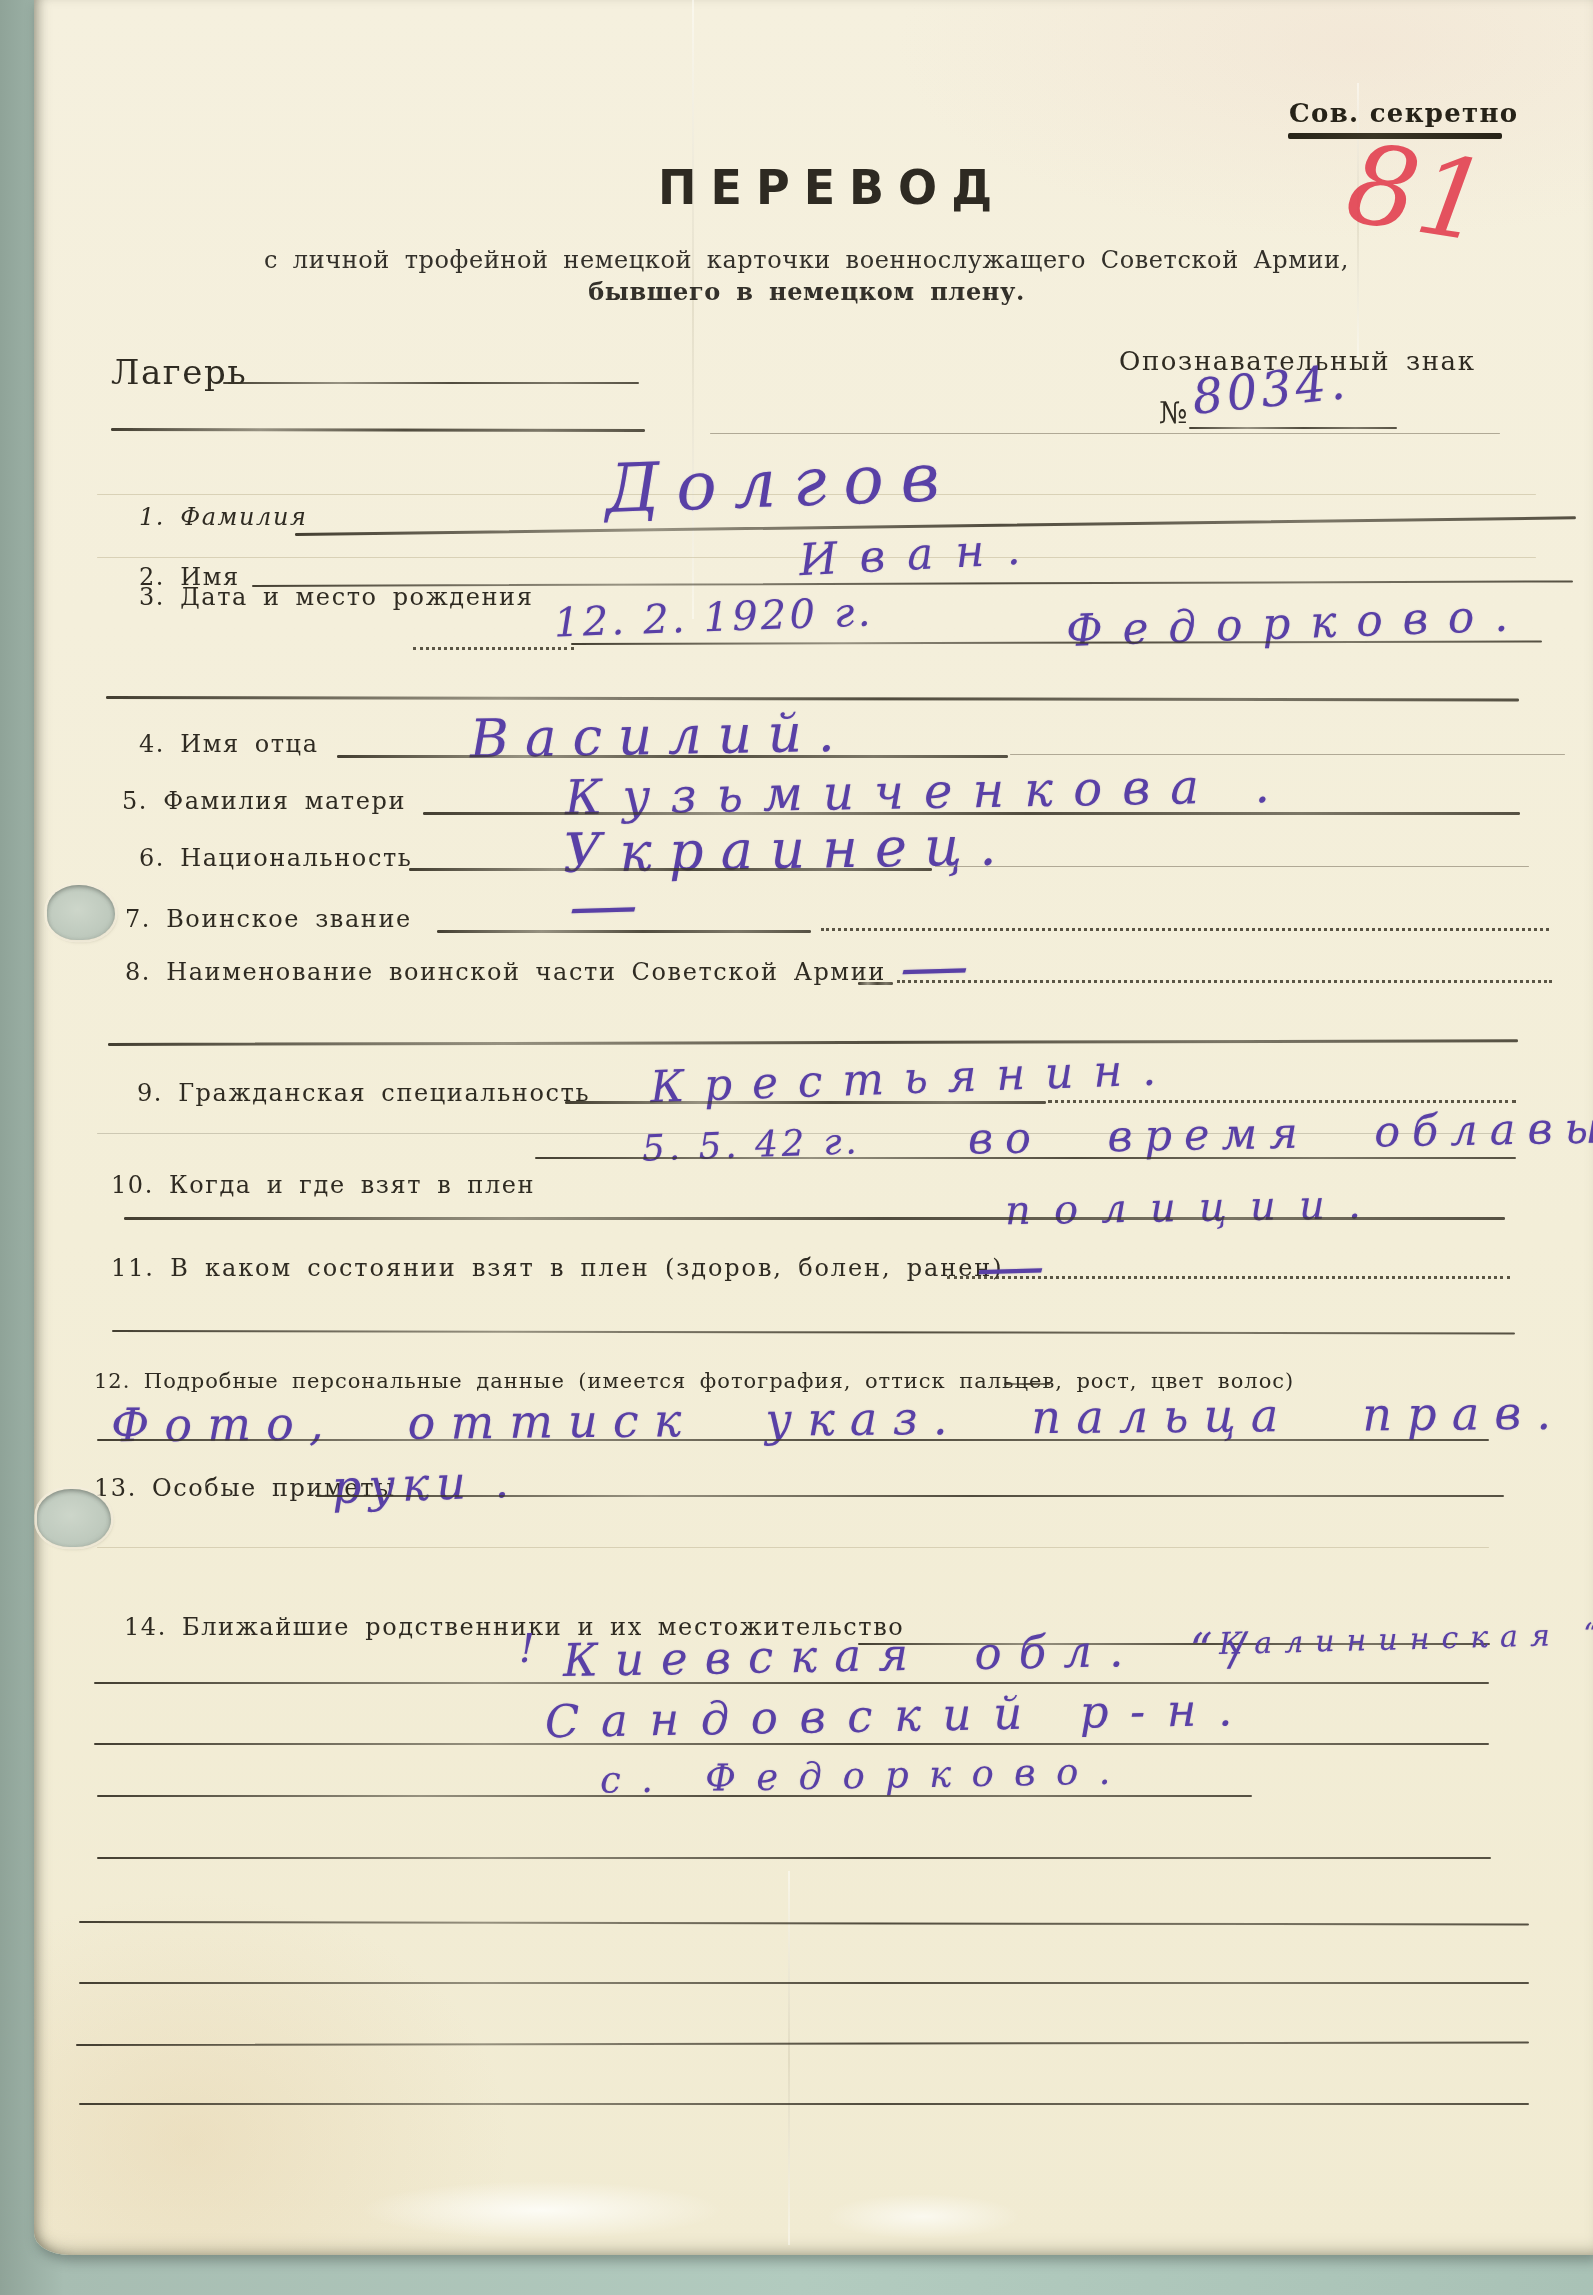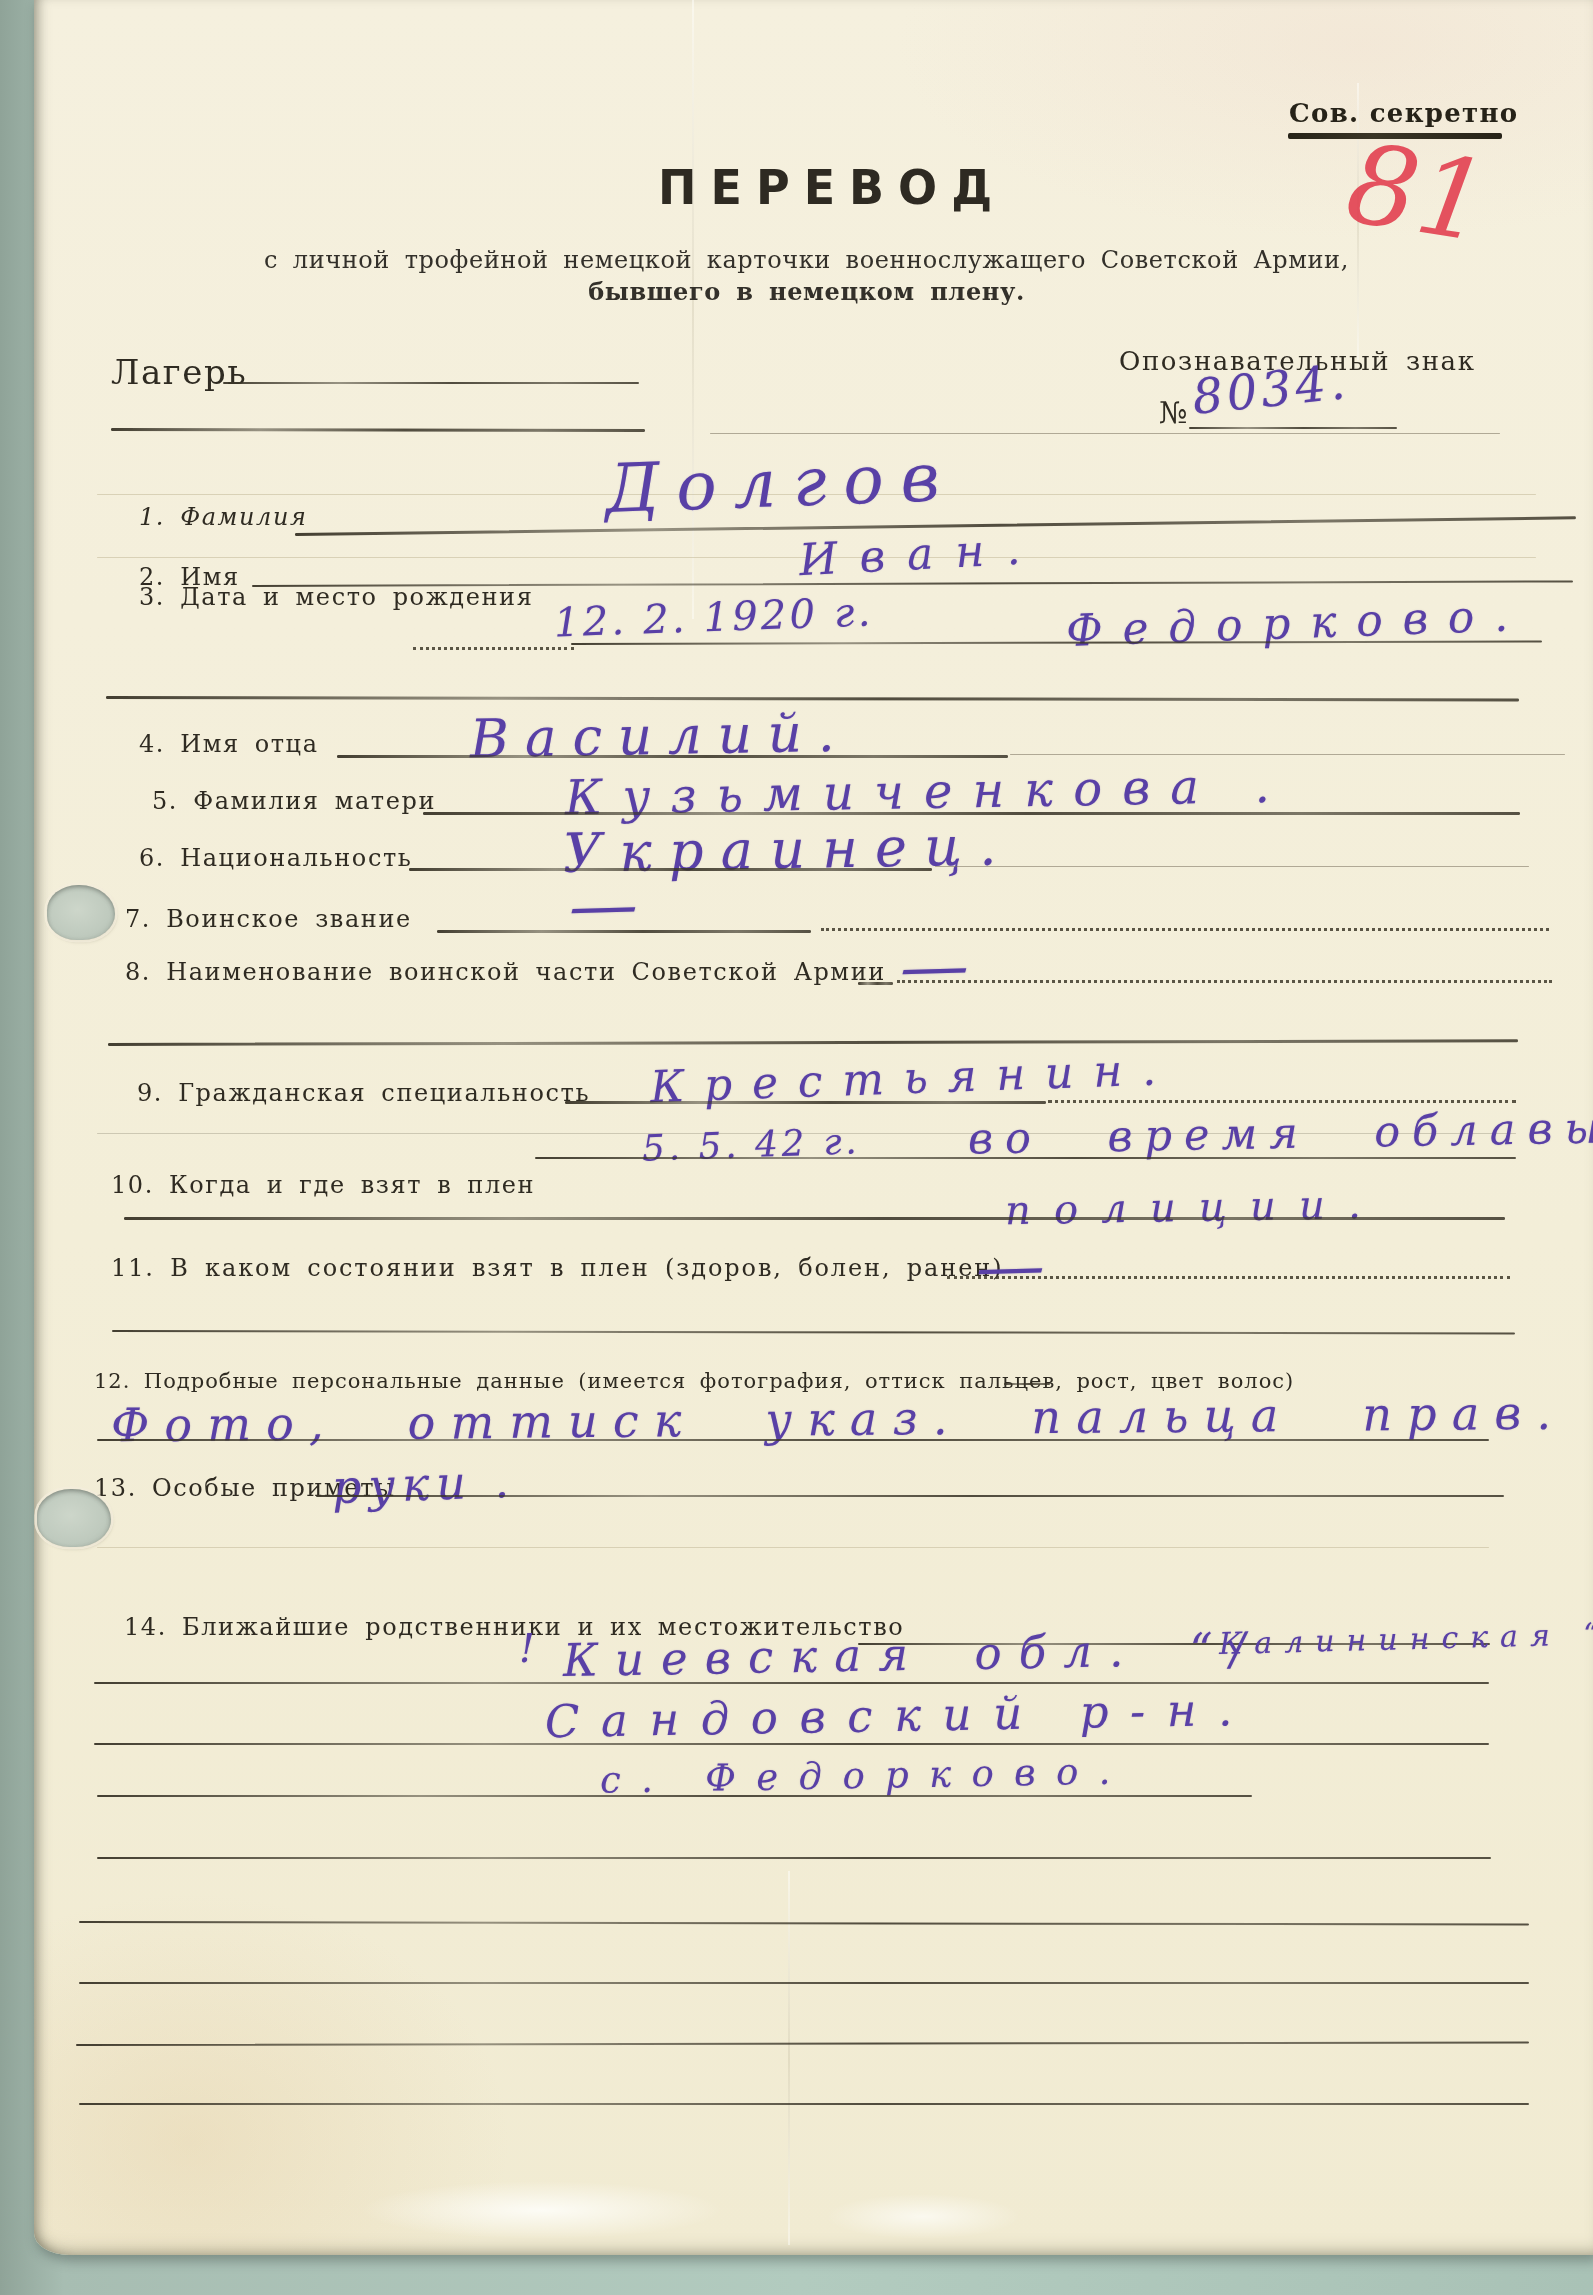--- a/index.html
+++ b/index.html
@@ -70,21 +70,21 @@
   <div class="rl-dot" style="left:413px;top:647px;width:161px;"></div>
   <div class="rl thin" style="left:571px;top:643px;width:971px;transform:rotate(-.15deg);"></div>
 
   <div class="rl" style="left:106px;top:696px;width:1413px;transform:rotate(.1deg);"></div>
 
   <div class="el lbl" style="left:139px;top:730px;">4. Имя отца</div>
   <div class="el hw" style="left:470px;top:705px;font-size:53px;letter-spacing:.3em;transform:rotate(-1deg);">Василий.</div>
   <div class="rl" style="left:337px;top:755px;width:671px;"></div>
   <div class="rl light" style="left:1010px;top:754px;width:555px;"></div>
 
-  <div class="el lbl" style="left:152px;top:787px;">5. Фамилия матери</div>
+  <div class="el lbl" style="left:122px;top:787px;">5. Фамилия матери</div>
   <div class="el hw" style="left:565px;top:763px;font-size:48px;letter-spacing:.42em;transform:rotate(-1deg);">Кузьмиченкова .</div>
   <div class="rl" style="left:423px;top:812px;width:1097px;"></div>
 
   <div class="el lbl" style="left:139px;top:844px;">6. Национальность</div>
   <div class="el hw" style="left:563px;top:818px;font-size:54px;letter-spacing:.32em;transform:rotate(-1deg);">Украинец.</div>
   <div class="rl" style="left:409px;top:868px;width:523px;"></div>
   <div class="rl light" style="left:935px;top:866px;width:594px;"></div>
 
   <div class="hole" style="left:47px;top:885px;width:68px;height:55px;"></div>
 

